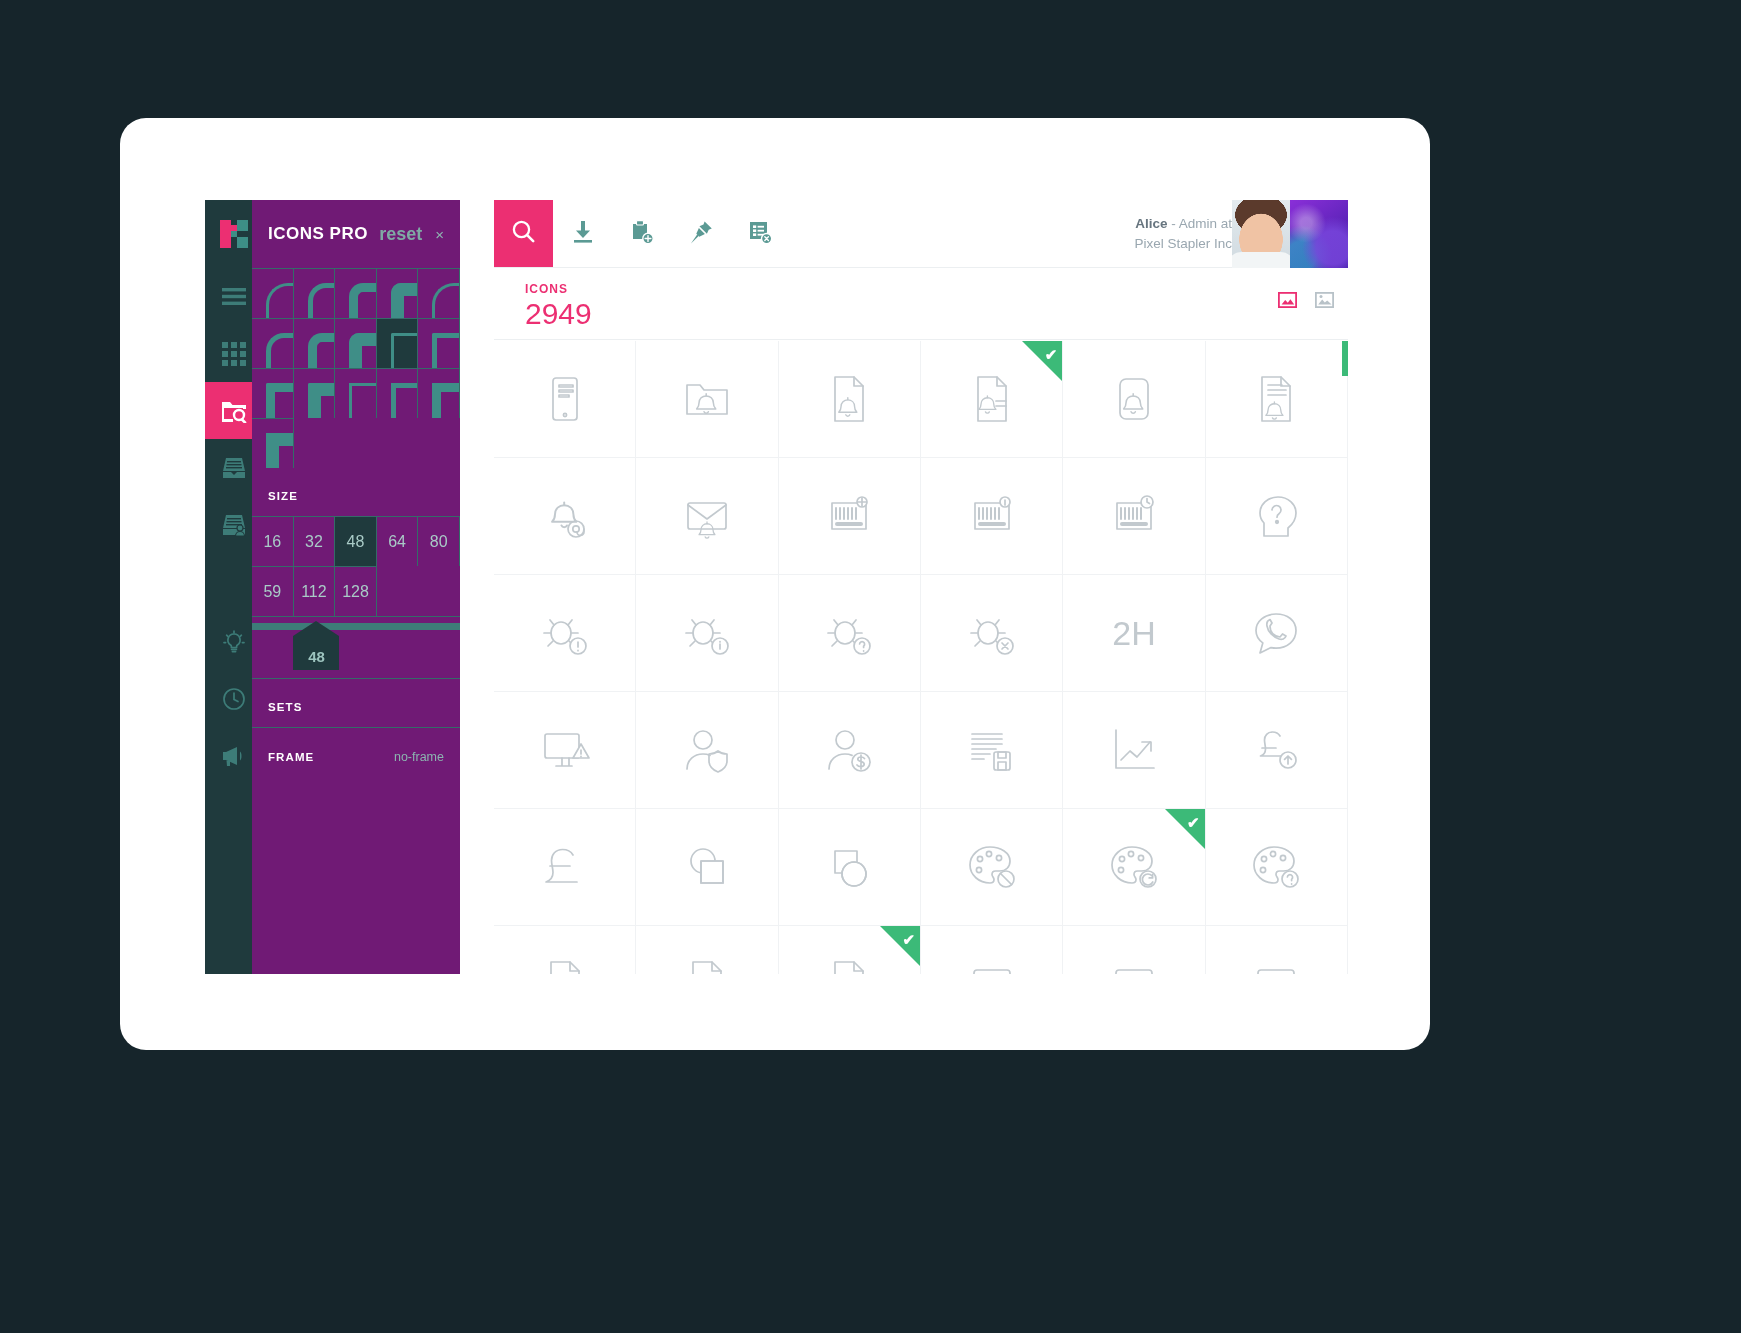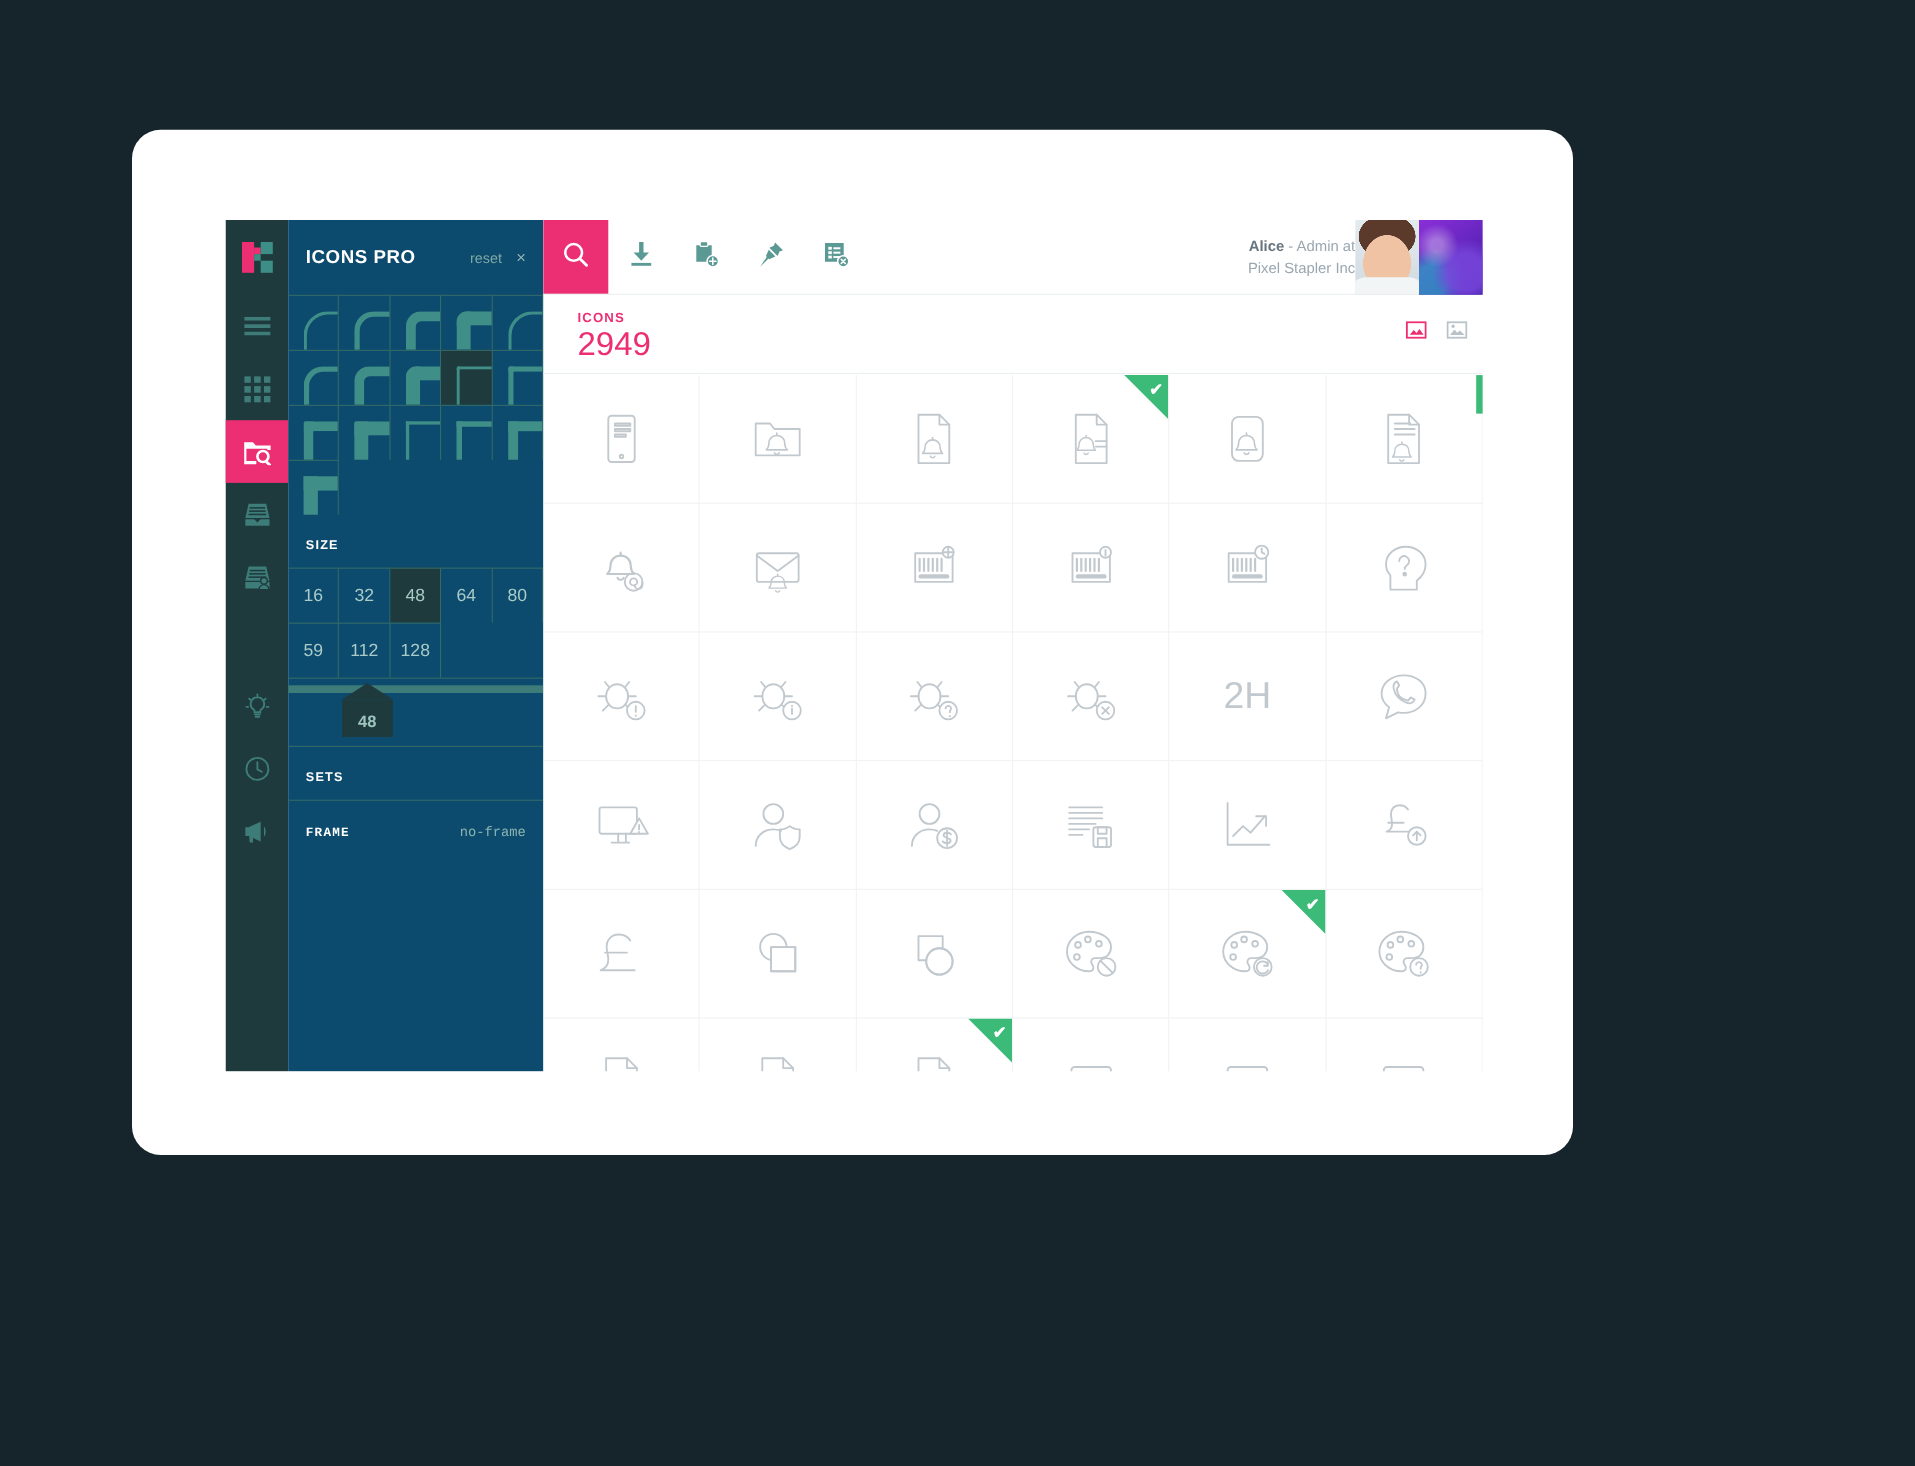--- a/index.html
+++ b/index.html
@@ -41,39 +41,39 @@
   .rail-btn {
     height: 57px; display: flex; align-items: center; justify-content: center;
     cursor: pointer;
   }
   .rail-btn.active { background: #ec2f72; }
   .rail-btn svg { display: block; }
   .rail-spacer-lg { height: 60px; }
 
   
   .panel {
-    position: absolute; left: 57px; top: 0; width: 232px; height: 774px;
-    background: #0c4a6e; overflow: hidden;
+    position: absolute; left: 47px; top: 0; width: 208px; height: 774px;
+    background: #701a75; overflow: hidden;
   }
   .panel-head {
     height: 68px; display: flex; align-items: center; padding: 0 16px;
   }
   .panel-title {
     color: #ffffff; font-size: 17px; font-weight: bold; letter-spacing: .5px;
   }
   .panel-reset {
-    margin-left: auto; color: #7fa9a4; font-size: 13px; cursor: pointer;
+    margin-left: auto; color: #7fa9a4; font-size: 18px; cursor: pointer; font-weight: bold;
   }
   .panel-x { margin-left: 13px; color: #8fb6b1; font-size: 15px; cursor: pointer; }
 
   .sec-label {
     padding: 22px 16px 14px 16px;
     color: #ffffff; font-size: 11.5px; font-weight: bold; letter-spacing: 1.1px;
   }
-  .sec-label.row { display: flex; align-items: flex-end; font-family: Liberation Mono, monospace; }
+  .sec-label.row { display: flex; align-items: center; }
   .sec-label .val {
     margin-left: auto; color: #8cb5b0; font-weight: normal;
     font-size: 12.5px; letter-spacing: 0;
   }
 
   .grid4 { display: grid; grid-template-columns: repeat(5, 1fr); }
   .style-cell {
     height: 50px; position: relative;
     border-top: 1px solid #346b68; border-right: 1px solid #346b68;
     cursor: pointer; overflow: hidden;

